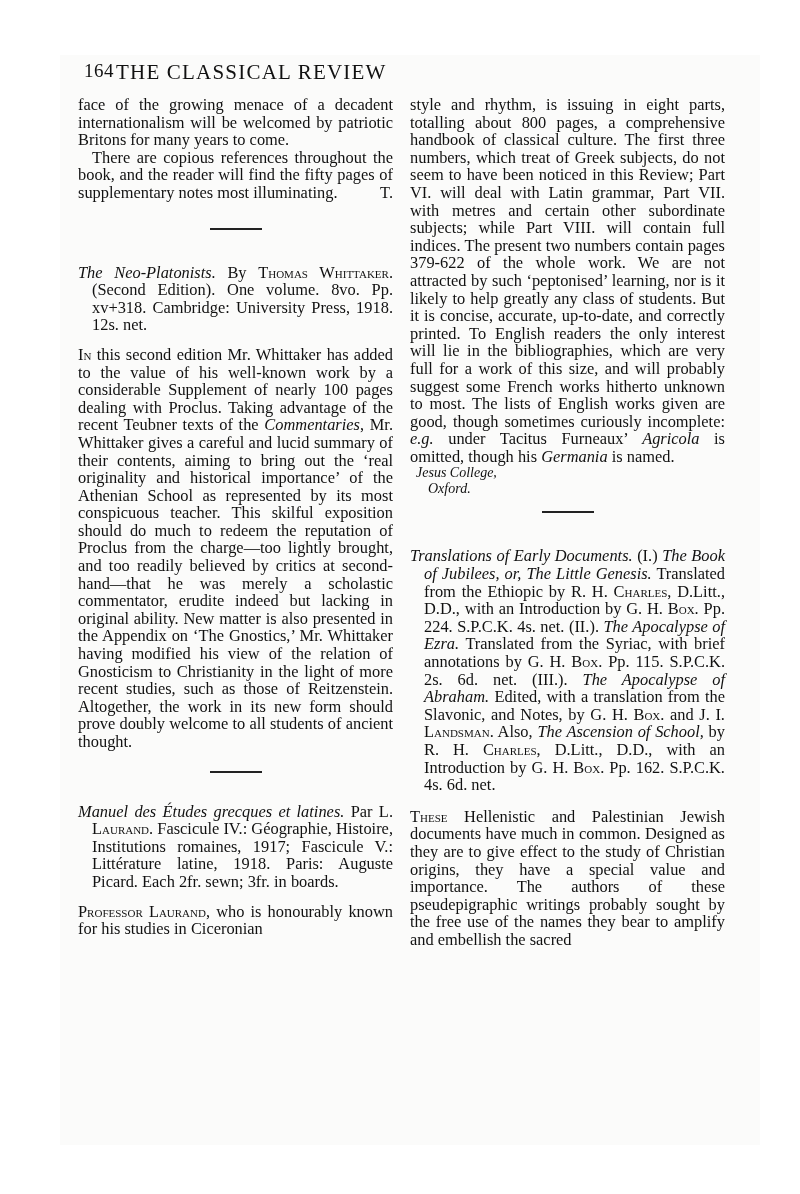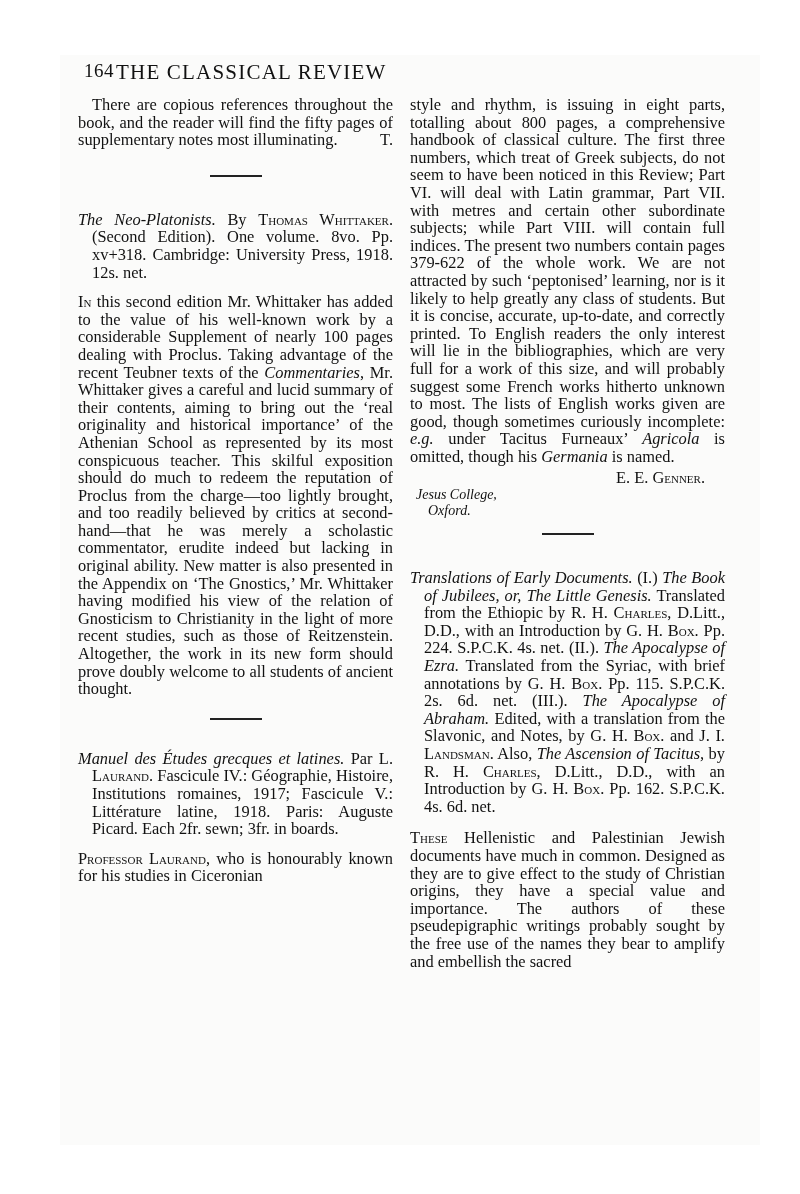--- a/index.html
+++ b/index.html
@@ -51,20 +51,21 @@
 <body>
 
 <div class="page-bg"></div>
 
 <div class="running-head">
   <span class="page-number">164</span>
   <span class="journal-title">THE CLASSICAL REVIEW</span>
 </div>
 
 <div class="col col-left">
+  <p>face of the growing menace of a decadent internationalism will be welcomed by patriotic Britons for many years to come.</p>
   <p class="indent"><span>There are copious references throughout the book, and the reader will find the fifty pages of supplementary notes most illuminating.</span></p>
   <p class="sig" style="margin-top:-17.6px;">T.</p>
 
   <div style="height:26px"></div>
   <div class="rule"></div>
   <div style="height:34px"></div>
 
   <p class="entry-head">
     <i>The Neo-Platonists.</i>
     <span>By</span>
@@ -98,21 +99,20 @@
 <div class="col col-right">
   <p>
     <span>style and rhythm, is issuing in eight parts, totalling about 800 pages, a comprehensive handbook of classical culture. The first three numbers, which treat of Greek subjects, do not seem to have been noticed in this Review; Part VI. will deal with Latin grammar, Part VII. with metres and certain other subordinate subjects; while Part VIII. will contain full indices. The present two numbers contain pages 379-622 of the whole work. We are not attracted by such ‘peptonised’ learning, nor is it likely to help greatly any class of students. But it is concise, accurate, up-to-date, and correctly printed. To English readers the only interest will lie in the bibliographies, which are very full for a work of this size, and will probably suggest some French works hitherto unknown to most. The lists of English works given are good, though sometimes curiously incomplete:</span>
     <i>e.g.</i>
     <span>under Tacitus Furneaux’</span>
     <i>Agricola</i>
     <span>is omitted, though his</span>
     <i>Germania</i>
     <span>is named.</span>
   </p>
-  <p class="sig sc" style="padding-right:20px; margin-top:4px;">E. E. Genner.</p>
   <div class="affil">
     <span>Jesus College,</span>
     <span class="l2">Oxford.</span>
   </div>
 
   <div style="height:14px"></div>
   <div class="rule"></div>
   <div style="height:34px"></div>
 
   <p class="entry-head">
@@ -129,21 +129,21 @@
     <span>Translated from the Syriac, with brief annotations by G. H.</span>
     <span class="sc">Box.</span>
     <span>Pp. 115. S.P.C.K. 2s. 6d. net.</span>
     <span>(III.).</span>
     <i>The Apocalypse of Abraham.</i>
     <span>Edited, with a translation from the Slavonic, and Notes, by G. H.</span>
     <span class="sc">Box.</span>
     <span>and J. I.</span>
     <span class="sc">Landsman.</span>
     <span>Also,</span>
-    <i>The Ascension of Tacitus,</i>
+    <i>The Ascension of School,</i>
     <span>by R. H.</span>
     <span class="sc">Charles,</span>
     <span>D.Litt., D.D., with an Introduction by G. H.</span>
     <span class="sc">Box.</span>
     <span>Pp. 162. S.P.C.K. 4s. 6d. net.</span>
   </p>
   <div style="height:14px"></div>
   <p>
     <span class="sc">These</span>
     <span>Hellenistic and Palestinian Jewish documents have much in common. Designed as they are to give effect to the study of Christian origins, they have a special value and importance. The authors of these pseudepigraphic writings probably sought by the free use of the names they bear to amplify and embellish the sacred</span>

